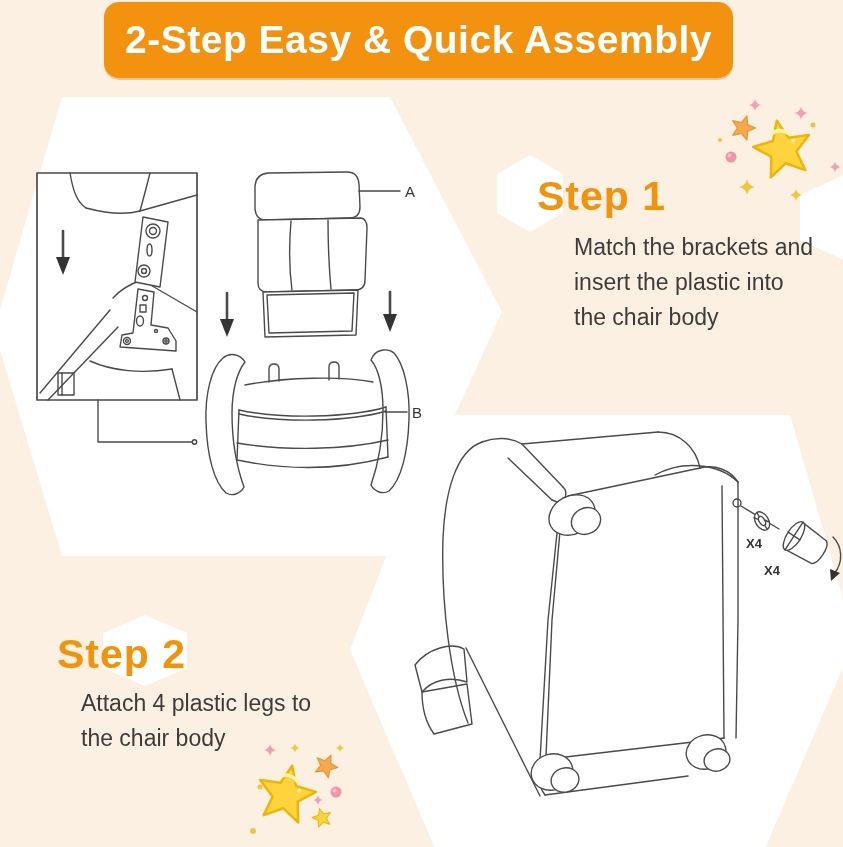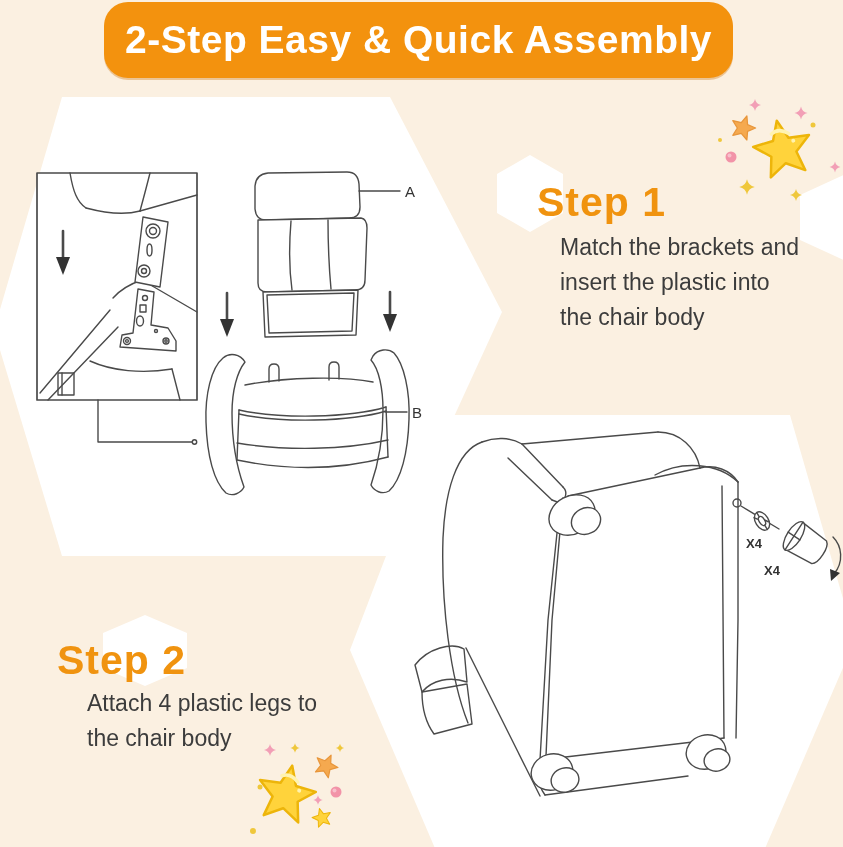--- a/index.html
+++ b/index.html
@@ -3,39 +3,39 @@
 <meta charset="utf-8">
 <style>
   html,body{margin:0;padding:0;background:#e8e8e8;}
   .canvas{
     position:relative;width:843px;height:847px;overflow:hidden;
     background:#FBF0E1;font-family:"Liberation Sans",sans-serif;
   }
   .bg-layer{position:absolute;left:0;top:0;width:843px;height:847px;}
   .banner{
     position:absolute;left:104px;top:2px;width:629px;height:76px;
-    background:#F3920E;border-radius:24px;
+    background:#F3920E;border-radius:15px;
     display:flex;align-items:center;justify-content:center;
     box-shadow:0 2px 0 rgba(205,115,10,.35);
   }
   .banner-title{
     color:#ffffff;font-size:39px;font-weight:bold;letter-spacing:.5px;
     font-family:"Liberation Sans",sans-serif;white-space:nowrap;
   }
   .step-heading{
     position:absolute;color:#F0930F;font-size:41px;font-weight:bold;
-    letter-spacing:1px;line-height:1;white-space:nowrap;margin-top:6px;
+    letter-spacing:1px;line-height:1;white-space:nowrap;
   }
   .step-heading.s1{left:537px;top:176px;}
   .step-heading.s2{left:57px;top:634px;text-align:right;}
   .step-desc{
     position:absolute;color:#3C3C3C;font-size:23px;line-height:35px;white-space:nowrap;
   }
-  .step-desc.s1{left:560px;top:230px;}
-  .step-desc.s2{left:87px;top:686px;}
+  .step-desc.s1{left:574px;top:230px;}
+  .step-desc.s2{left:81px;top:686px;}
   .diagram{position:absolute;}
   .d-inset{left:30px;top:165px;}
   .d-backrest{left:195px;top:160px;}
   .d-chairlegs{left:400px;top:420px;}
   .stars-top{left:700px;top:92px;}
   .stars-bottom{left:240px;top:738px;}
   svg text{font-family:"Liberation Sans",sans-serif;}
   .part-label{font-size:15px;fill:#333;}
   .qty-label{font-size:13px;font-weight:bold;fill:#333;}
 </style>

